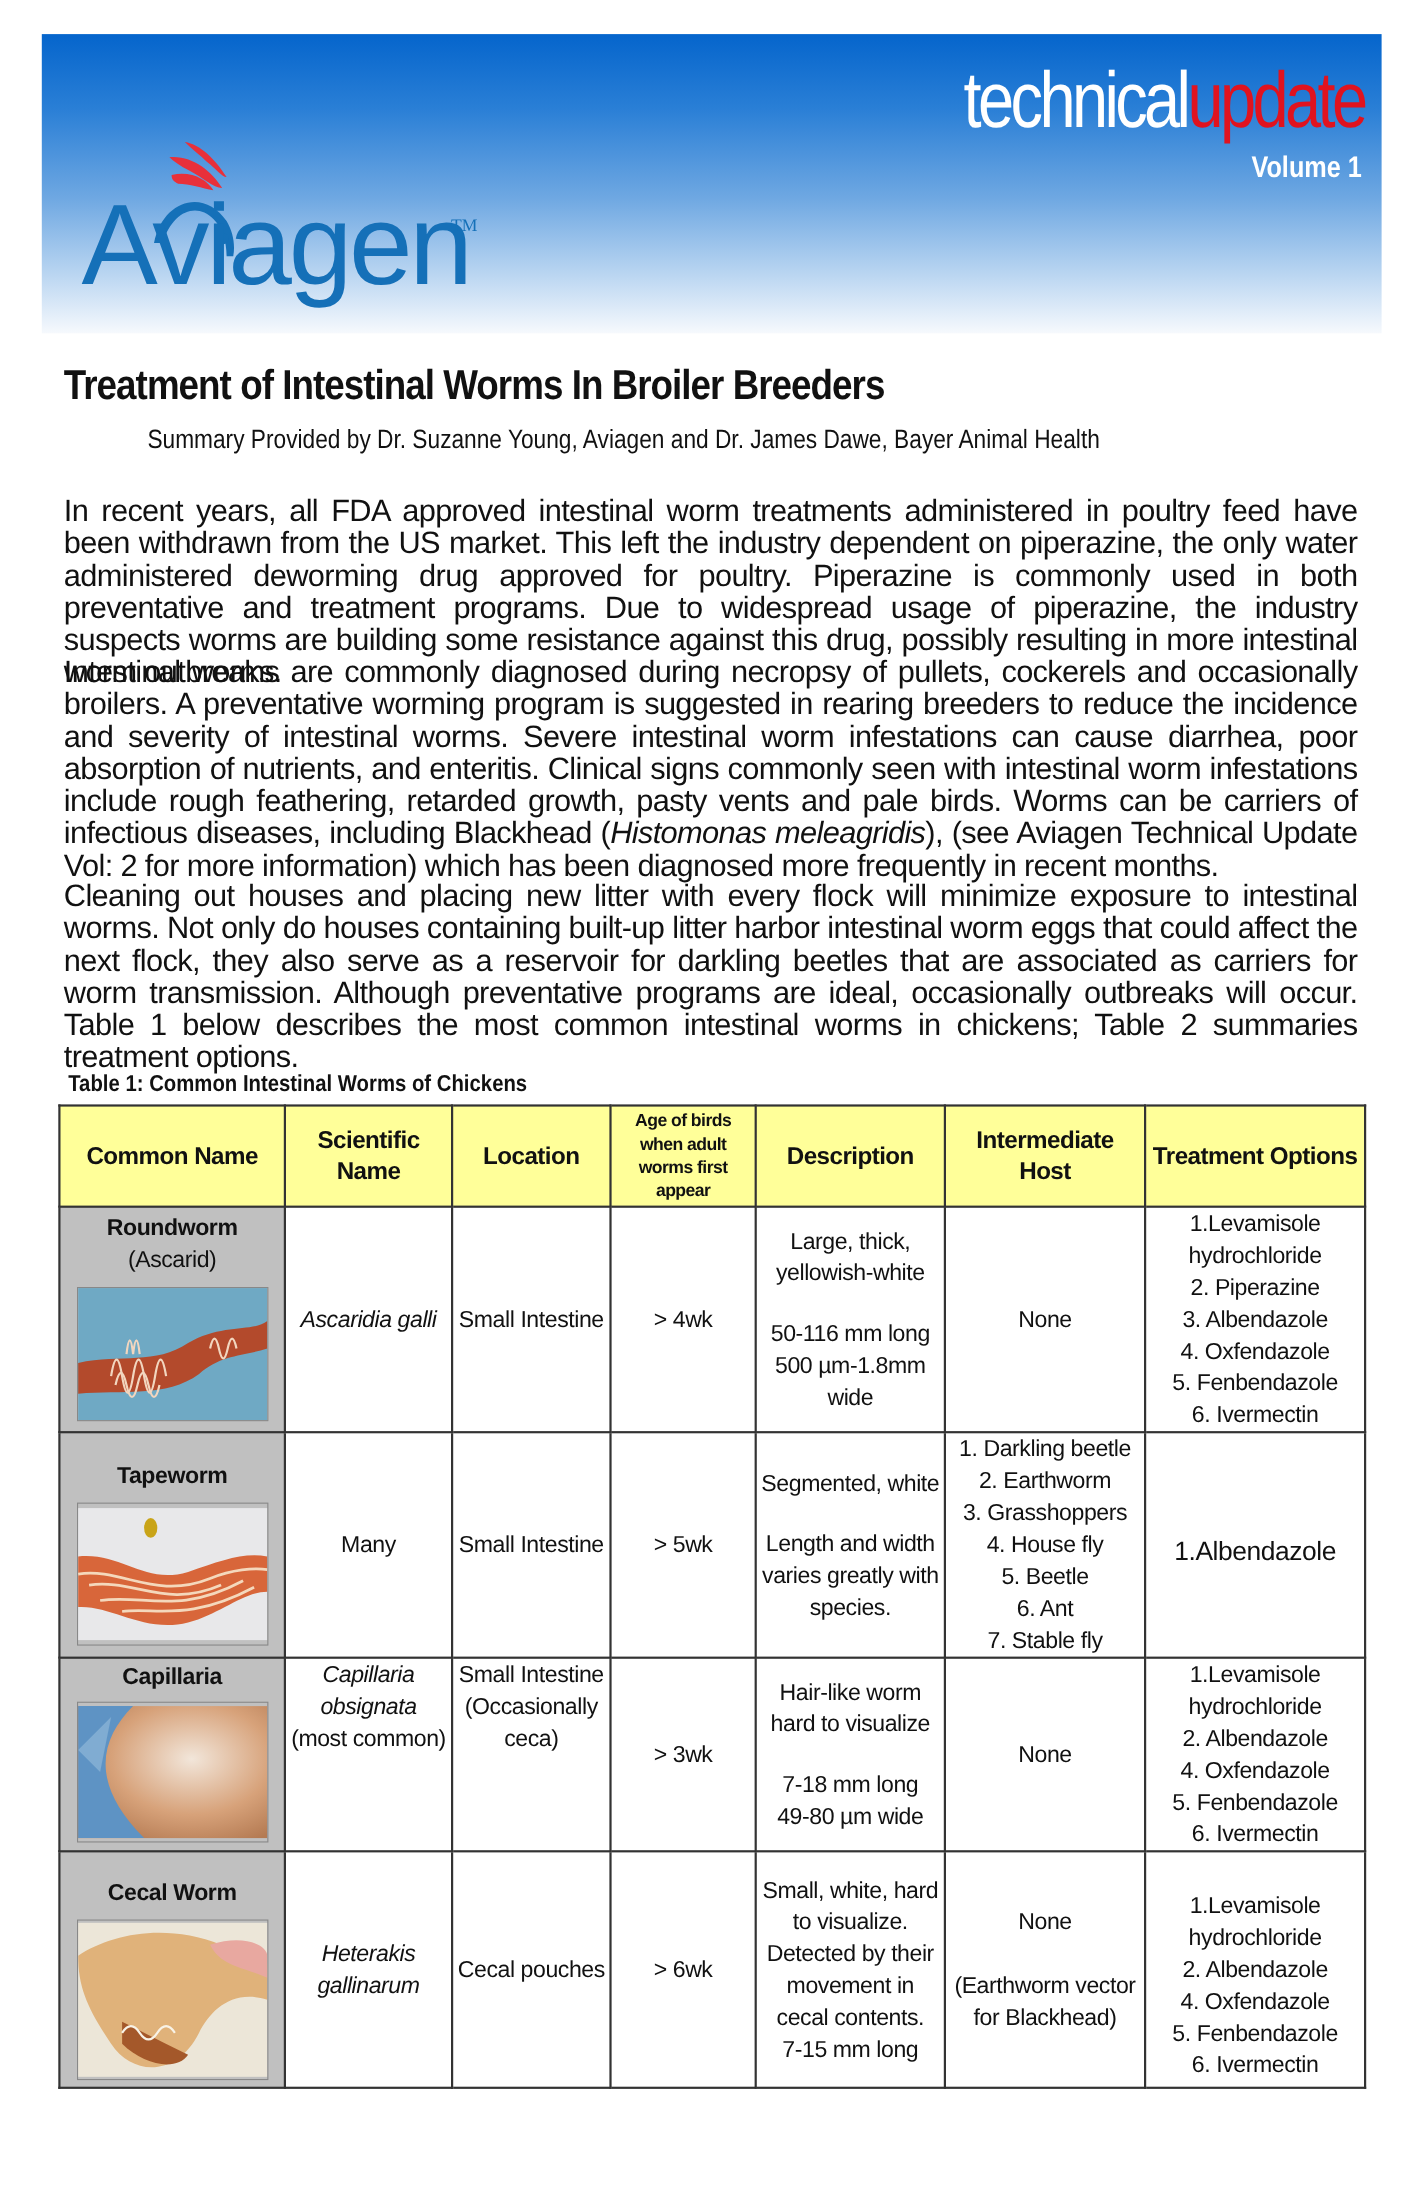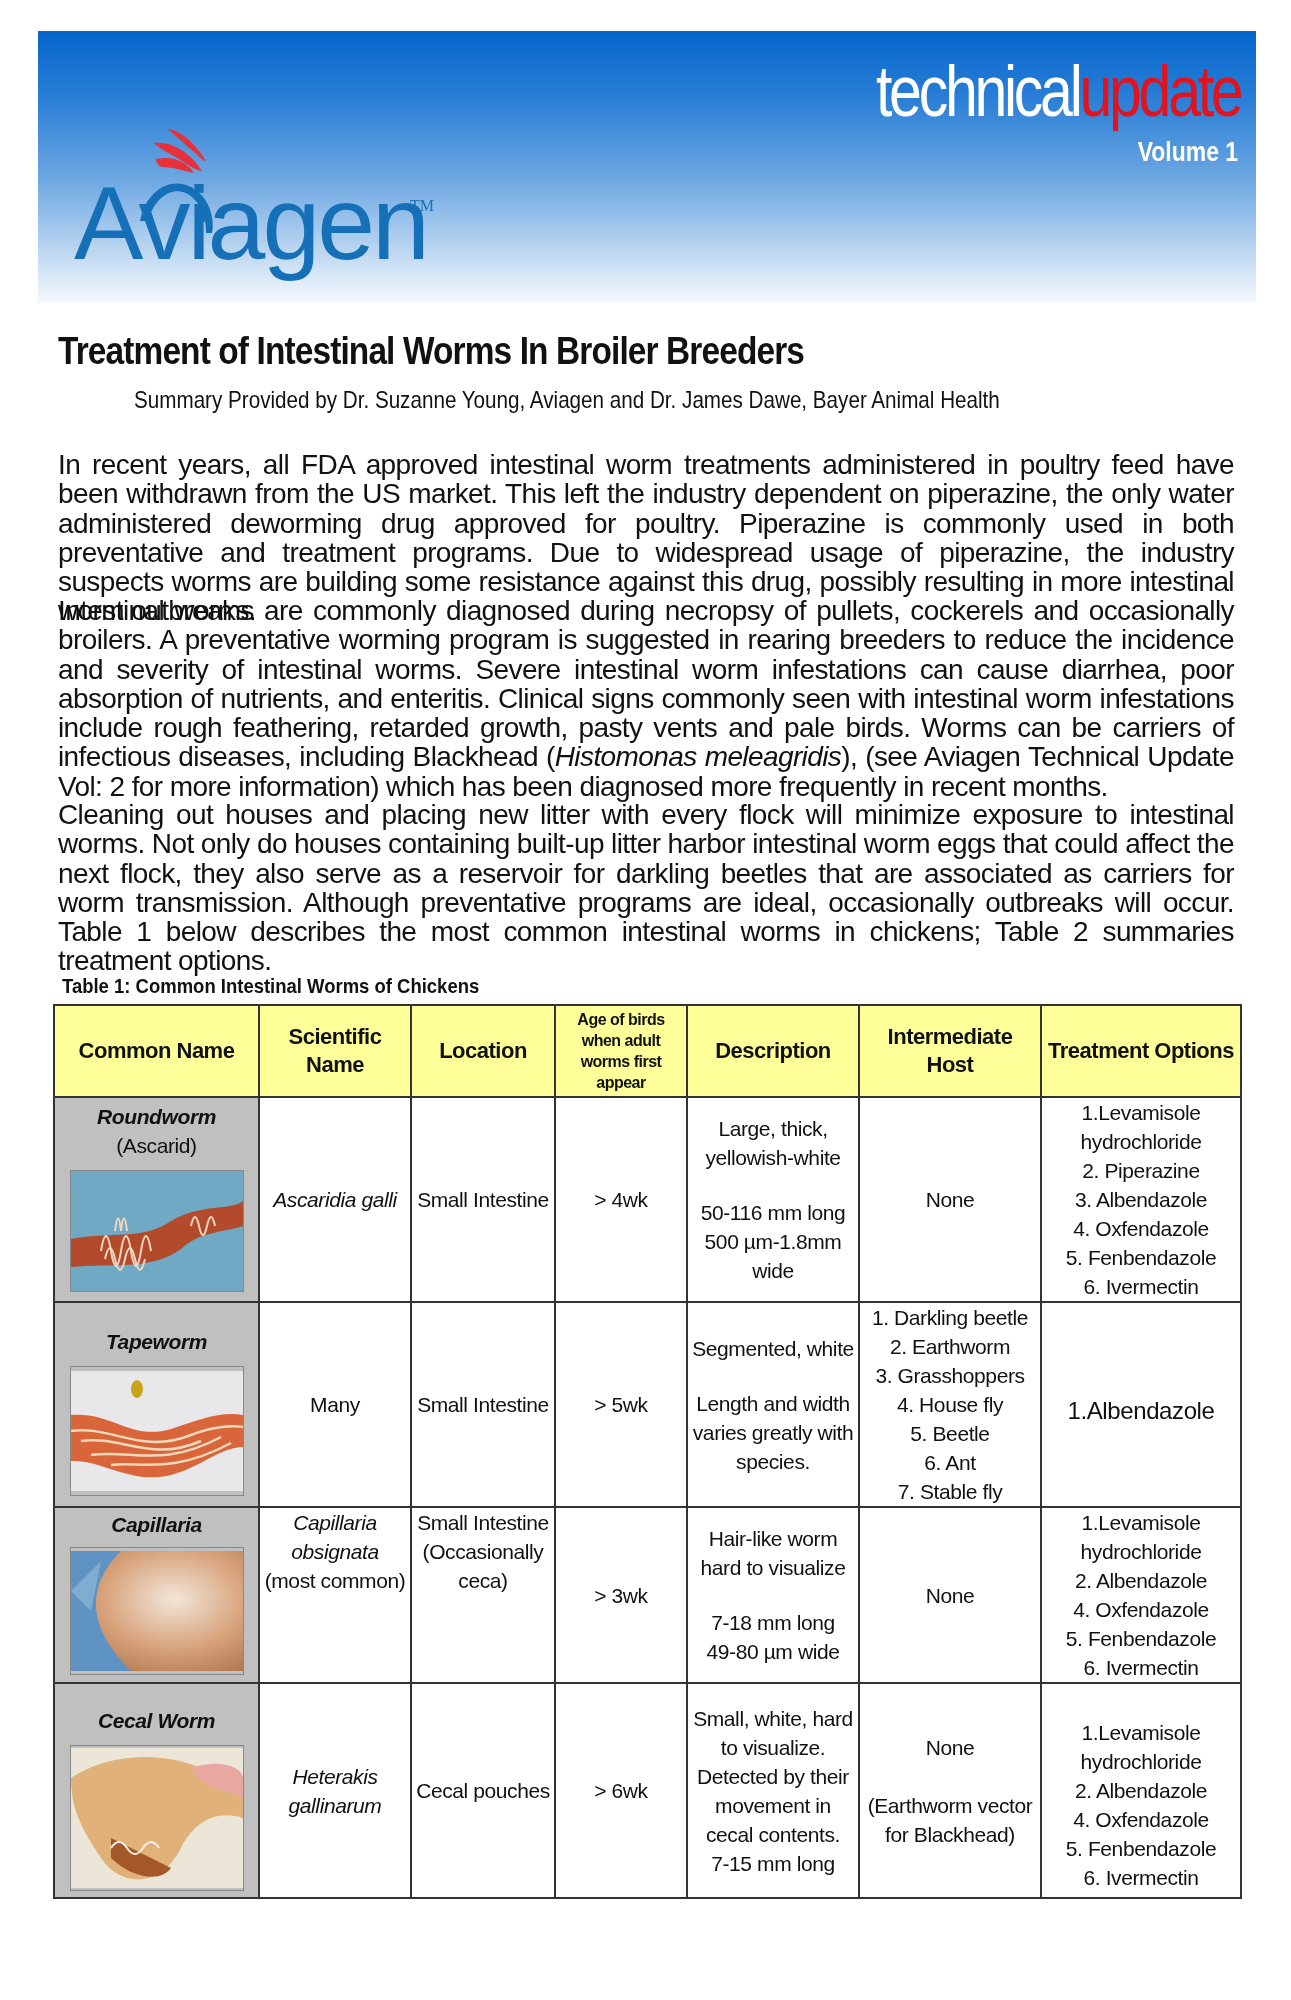--- a/index.html
+++ b/index.html
@@ -27,21 +27,21 @@
   .p1 { top: 450px; } .p2 { top: 596px; } .p3 { top: 800px; }
 
   .tcap { position: absolute; left: 62px; top: 974px; font-weight: bold; font-size: 21px; transform: scaleX(0.88); transform-origin: left top; white-space: nowrap; }
 
   table.worms { position: absolute; left: 53px; top: 1004px; width: 1187px; border-collapse: collapse; table-layout: fixed; }
   table.worms th, table.worms td { border: 2px solid #333; text-align: center; vertical-align: middle; padding: 0 4px; }
   table.worms th { background: #ffff99; font-size: 22px; font-weight: bold; line-height: 28px; height: 90px; letter-spacing: -0.5px; }
   table.worms th.small { font-size: 16px; line-height: 21px; }
   table.worms td { font-size: 21px; line-height: 29px; letter-spacing: -0.4px; }
   td.name { background: #c0c0c0; vertical-align: top; padding-top: 2px; }
-  td.name .nm { font-weight: bold; display: block; font-style: italic; }
+  td.name .nm { font-weight: bold; display: block; }
   td.name .nm2 { display: block; }
   .photo { display: block; margin: 10px auto 6px; width: 172px; height: 120px; border: 1px solid #888; }
   td.treat, td.host-list { text-align: left; vertical-align: top; font-size: 18.5px; line-height: 26px; padding: 4px 8px; }
   td.desc .gap { display: block; height: 26px; }
   .it { font-style: italic; }
 </style>
 </head>
 <body>
 
 <div class="banner">

